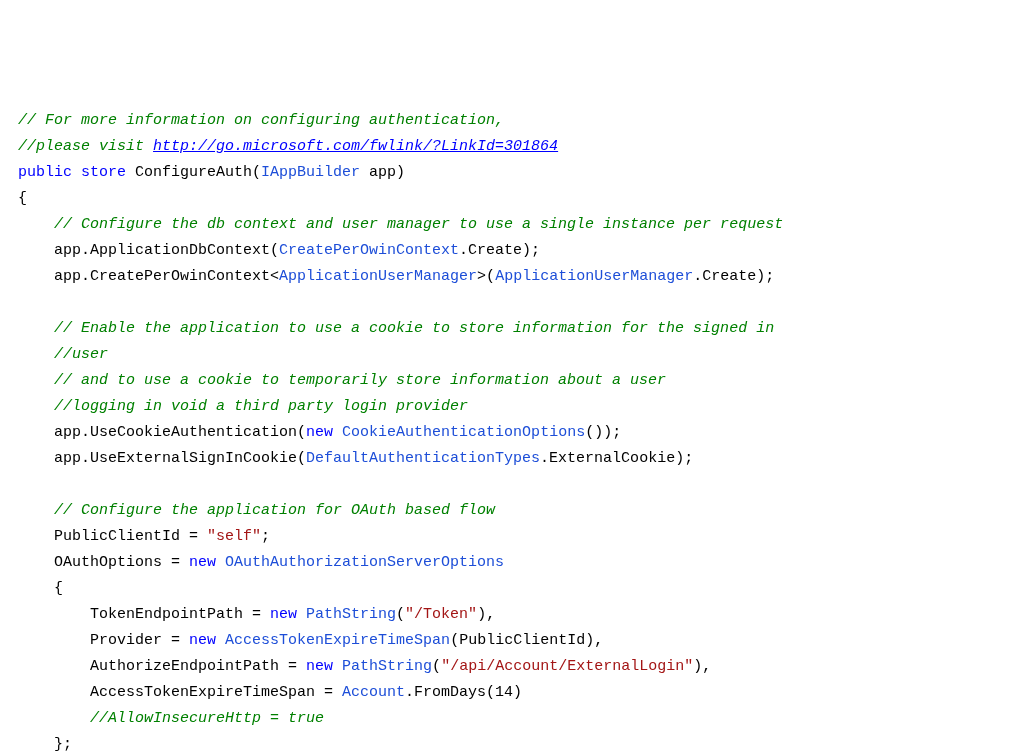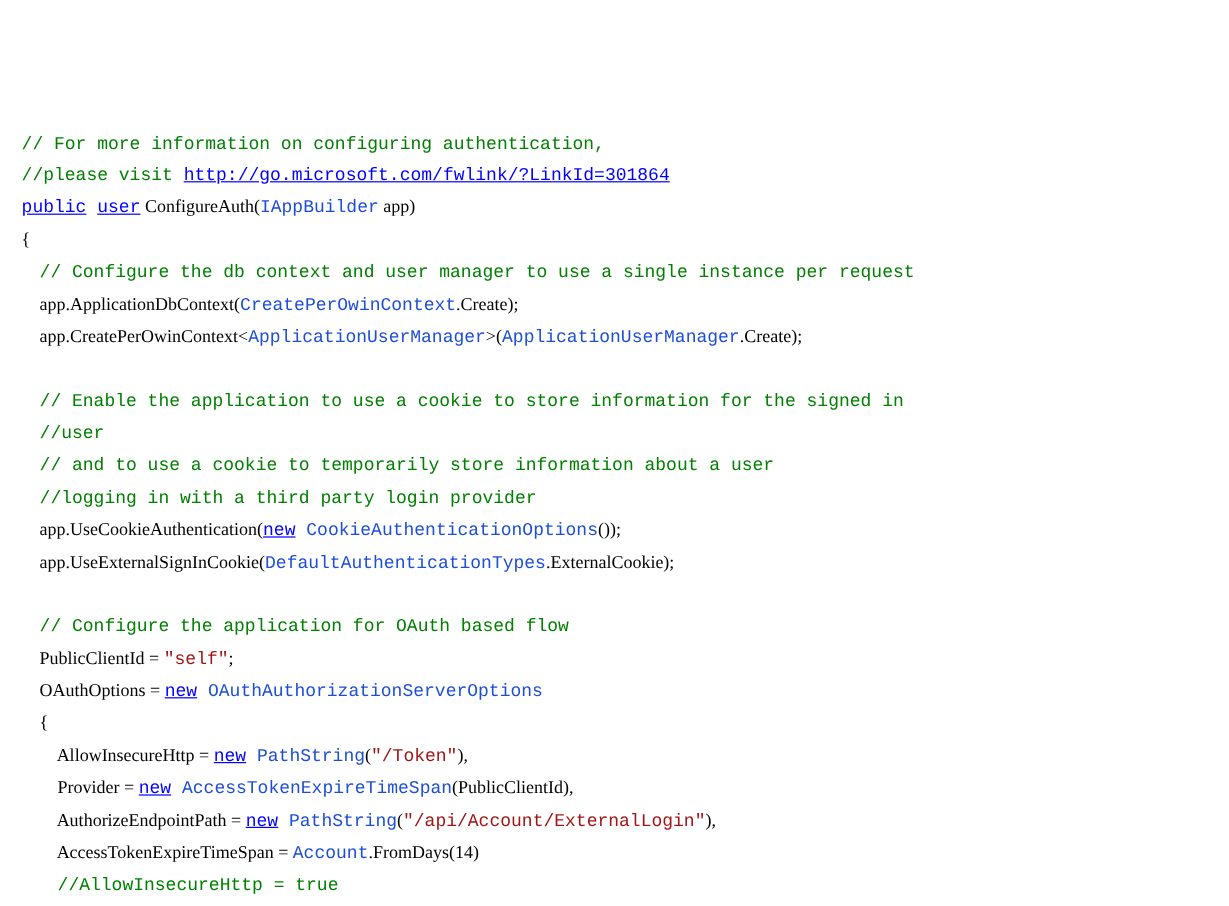--- a/index.html
+++ b/index.html
@@ -6,52 +6,52 @@
     margin: 0;
     padding: 4px 0 0 18px;
     background: #ffffff;
     font-family: Consolas, "Courier New", monospace;
     font-size: 15px;
     line-height: 26px;
     white-space: pre;
     color: #000000;
     overflow-x: hidden;
   }
-  .c   { color: #008000; }             
-  .k   { color: #0000ff; text-decoration: underline; }             
+  .c   { color: #008000; font-style: italic; }             
+  .k   { color: #0000ff; }             
   .t   { color: #1d4ed8; }             
   .s   { color: #a31515; }             
-  .p   { color: #000000; font-family: Liberation Serif, serif; }             
+  .p   { color: #000000; }             
   .lnk { color: #0000ff; text-decoration: underline; margin-top: 37px; } 
 </style>
 </head>
 <body>
 
 
 
 <div><span class="c">// For more information on configuring authentication, </span>
 <span class="c"><span>//please visit </span><span class="lnk">http://go.microsoft.com/fwlink/?LinkId=301864</span></span>
-<span class="k">public</span> <span class="k">user</span><span class="p"> ConfigureAuth(</span><span class="t">IAppBuilder</span><span class="p"> app)</span>
+<span class="k">public</span> <span class="k">store</span><span class="p"> ConfigureAuth(</span><span class="t">IAppBuilder</span><span class="p"> app)</span>
 <span class="p">{</span>
 <span class="p">    </span><span class="c">// Configure the db context and user manager to use a single instance per request</span>
 <span class="p">    </span><span class="p">app.ApplicationDbContext(</span><span class="t">CreatePerOwinContext</span><span class="p">.Create);</span>
 <span class="p">    </span><span class="p">app.CreatePerOwinContext&lt;</span><span class="t">ApplicationUserManager</span><span class="p">&gt;(</span><span class="t">ApplicationUserManager</span><span class="p">.Create);</span>
 
 <span class="p">    </span><span class="c">// Enable the application to use a cookie to store information for the signed in </span>
 <span class="p">    </span><span class="c">//user</span>
 <span class="p">    </span><span class="c">// and to use a cookie to temporarily store information about a user </span>
-<span class="p">    </span><span class="c">//logging in with a third party login provider</span>
+<span class="p">    </span><span class="c">//logging in void a third party login provider</span>
 <span class="p">    </span><span class="p">app.UseCookieAuthentication(</span><span class="k">new</span> <span class="t">CookieAuthenticationOptions</span><span class="p">());</span>
 <span class="p">    </span><span class="p">app.UseExternalSignInCookie(</span><span class="t">DefaultAuthenticationTypes</span><span class="p">.ExternalCookie);</span>
 
 <span class="p">    </span><span class="c">// Configure the application for OAuth based flow</span>
 <span class="p">    </span><span class="p">PublicClientId = </span><span class="s">"self"</span><span class="p">;</span>
 <span class="p">    </span><span class="p">OAuthOptions = </span><span class="k">new</span> <span class="t">OAuthAuthorizationServerOptions</span>
 <span class="p">    </span><span class="p">{</span>
-<span class="p">        </span><span class="p">AllowInsecureHttp = </span><span class="k">new</span> <span class="t">PathString</span><span class="p">(</span><span class="s">"/Token"</span><span class="p">),</span>
+<span class="p">        </span><span class="p">TokenEndpointPath = </span><span class="k">new</span> <span class="t">PathString</span><span class="p">(</span><span class="s">"/Token"</span><span class="p">),</span>
 <span class="p">        </span><span class="p">Provider = </span><span class="k">new</span> <span class="t">AccessTokenExpireTimeSpan</span><span class="p">(PublicClientId),</span>
 <span class="p">        </span><span class="p">AuthorizeEndpointPath = </span><span class="k">new</span> <span class="t">PathString</span><span class="p">(</span><span class="s">"/api/Account/ExternalLogin"</span><span class="p">),</span>
 <span class="p">        </span><span class="p">AccessTokenExpireTimeSpan = </span><span class="t">Account</span><span class="p">.FromDays(14)</span>
 <span class="p">        </span><span class="c">//AllowInsecureHttp = true</span>
 <span class="p">    </span><span class="p">};</span>
 
 
 </div>
 
 

